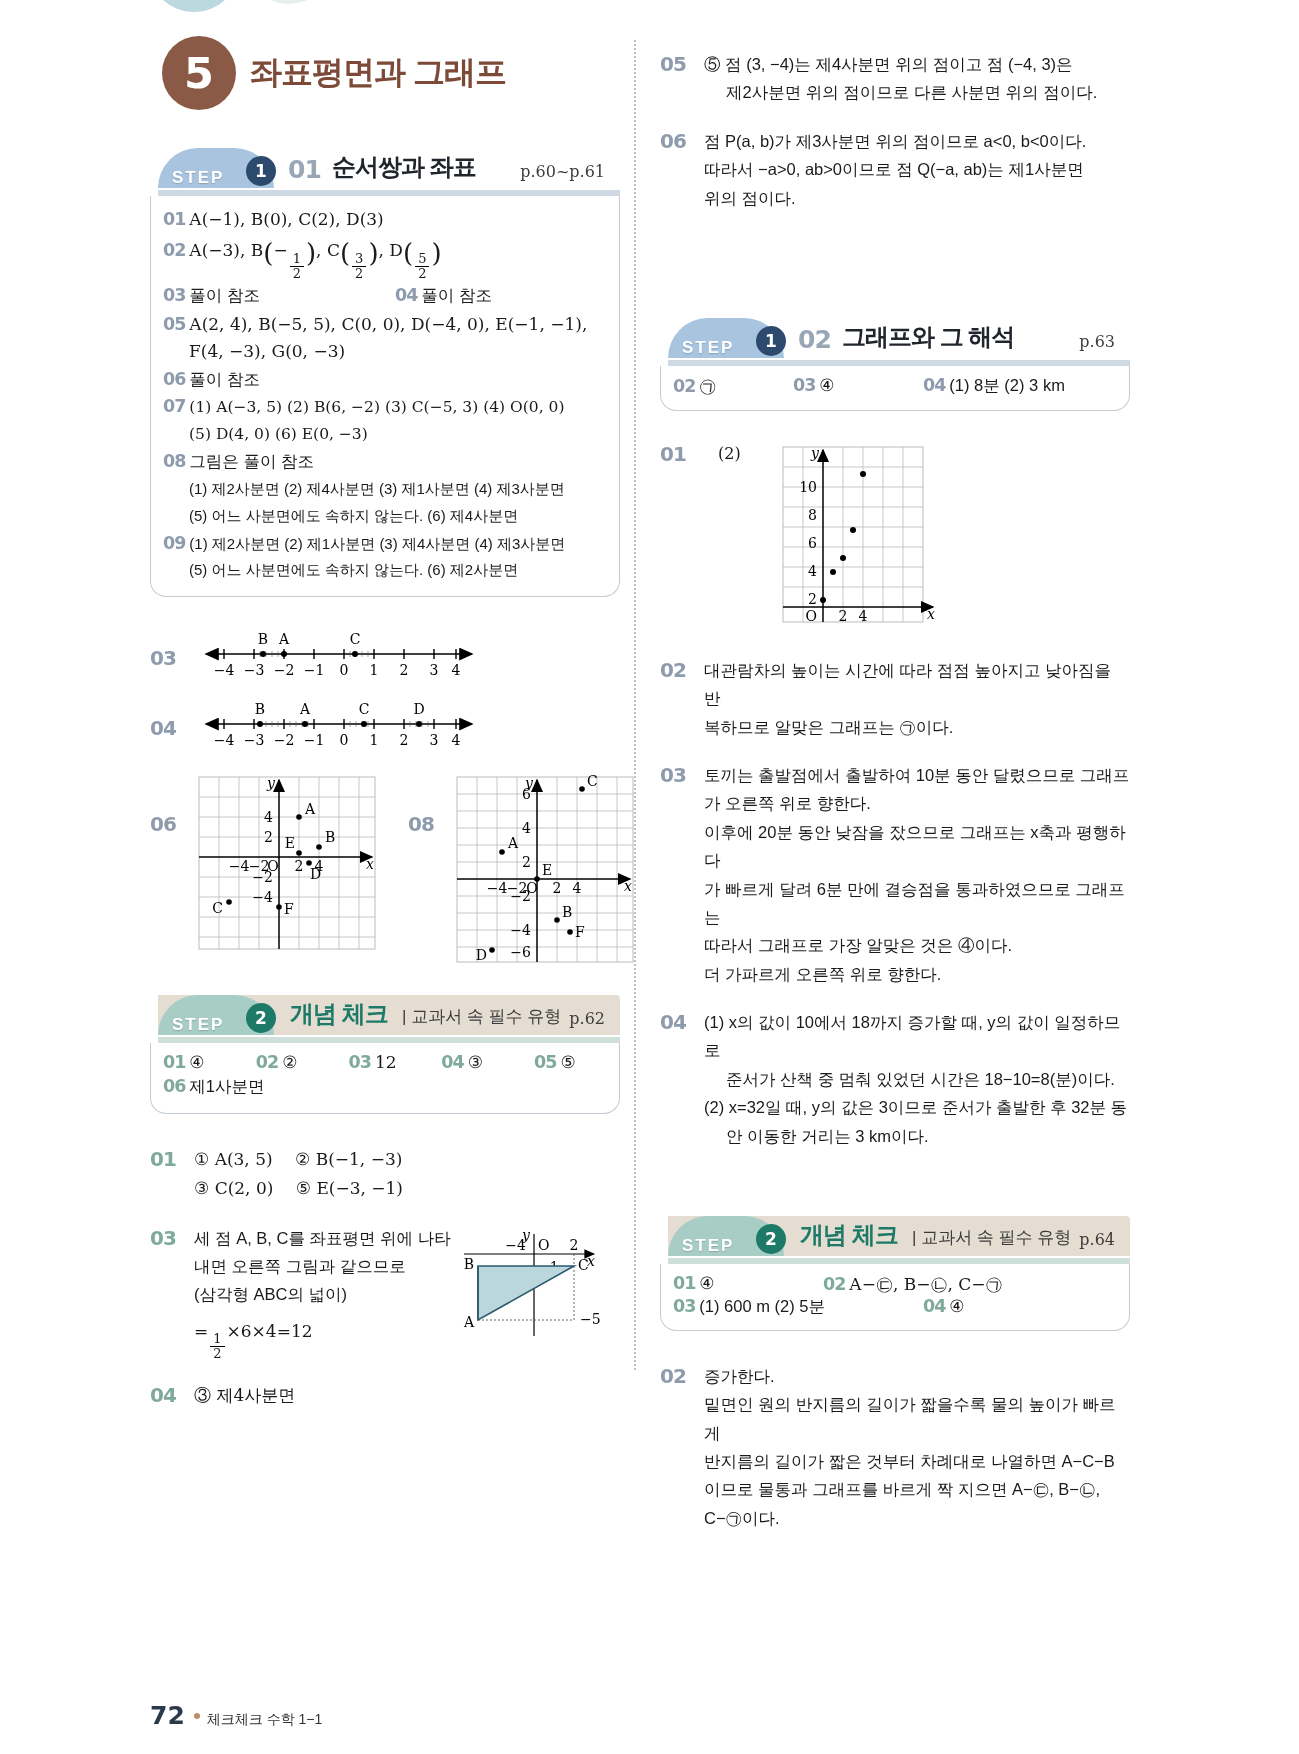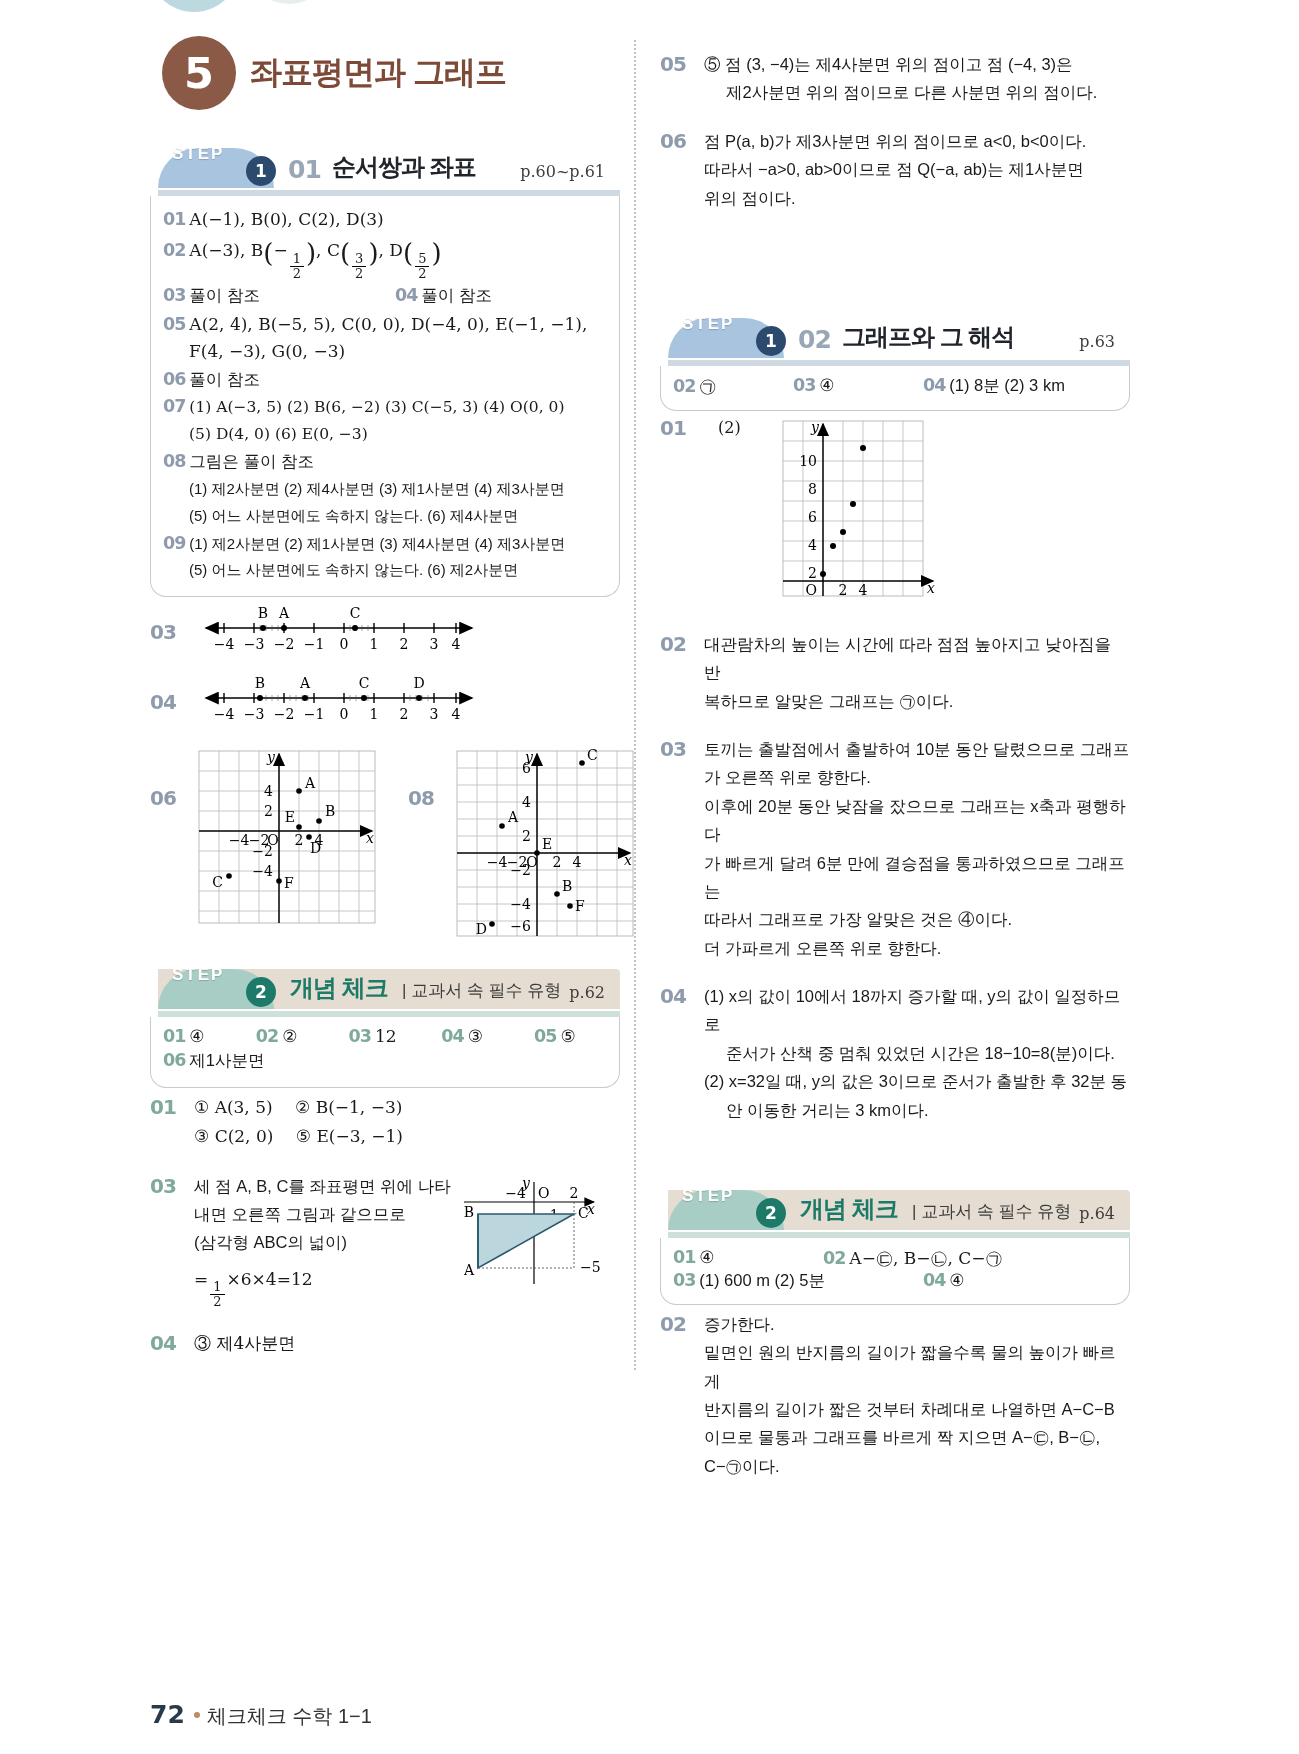--- a/index.html
+++ b/index.html
@@ -48,21 +48,21 @@
   .step-head{position:relative;height:40px;margin-bottom:2px;}
   .step-pill{
     position:absolute;left:8px;top:0;width:116px;height:40px;
     border-radius:58px 58px 0 0;
     display:flex;align-items:flex-end;
   }
   .step-pill.blue{background:#a8c4df;}
   .step-pill.green{background:#a8cdc4;}
   .step-word{
     color:#fff;font-size:17px;font-weight:bold;letter-spacing:2px;
-    padding-left:14px;padding-bottom:24px;
+    padding-left:14px;padding-bottom:0;
     text-shadow:0 1px 1px rgba(0,0,0,.18);
   }
   .step-num{
     position:absolute;left:96px;top:8px;width:30px;height:30px;border-radius:50%;
     color:#fff;font-size:17px;font-weight:bold;
     display:flex;align-items:center;justify-content:center;
     font-family:"DejaVu Sans",sans-serif;
   }
   .step-num.blue{background:#2c4a6e;}
   .step-num.green{background:#1d7a68;}
@@ -87,21 +87,21 @@
   .tan-bar{
     position:absolute;left:8px;top:0;right:0;height:40px;background:#e5ddd1;
     border-radius:0 4px 0 0;z-index:-1;
   }
 
   
   .ansbox{
     border:1.5px solid #c3ccd4;border-top:none;
     border-radius:0 0 16px 16px;
     padding:9px 6px 12px 12px;
-    margin-bottom:5px;
+    margin-bottom:31px;
   }
   .ansline{
     font-size:17px;line-height:1.52;
     font-family:"DejaVu Serif",serif;
     display:block;margin:1px 0;
   }
   .qn{
     font-family:"DejaVu Sans",sans-serif;font-weight:bold;font-size:17.5px;
     color:#8e9bac;letter-spacing:-1px;margin-right:4px;
   }
@@ -137,21 +137,21 @@
     color:#8e9bac;letter-spacing:-1px;padding-top:18px;
   }
   svg{display:block;}
   .fx{font-family:"DejaVu Serif",serif;font-size:14px;}
   .fxi{font-family:"DejaVu Serif",serif;font-size:14px;font-style:italic;}
 
   
   .footer{position:absolute;left:150px;bottom:24px;display:flex;align-items:baseline;}
   .pg{font-family:"DejaVu Sans",sans-serif;font-weight:bold;font-size:25px;color:#2b3a4a;}
   .dot{width:6px;height:6px;border-radius:50%;background:#c08a63;margin:0 7px 0 9px;align-self:center;}
-  .ftxt{font-size:20px;color:#333;}
+  .ftxt{font-size:14px;color:#333;}
 </style>
 </head>
 <body>
 
 <div class="page">
 
   <div class="top-arc"></div>
   <div class="top-arc2"></div>
   <div class="divider"></div>
 

